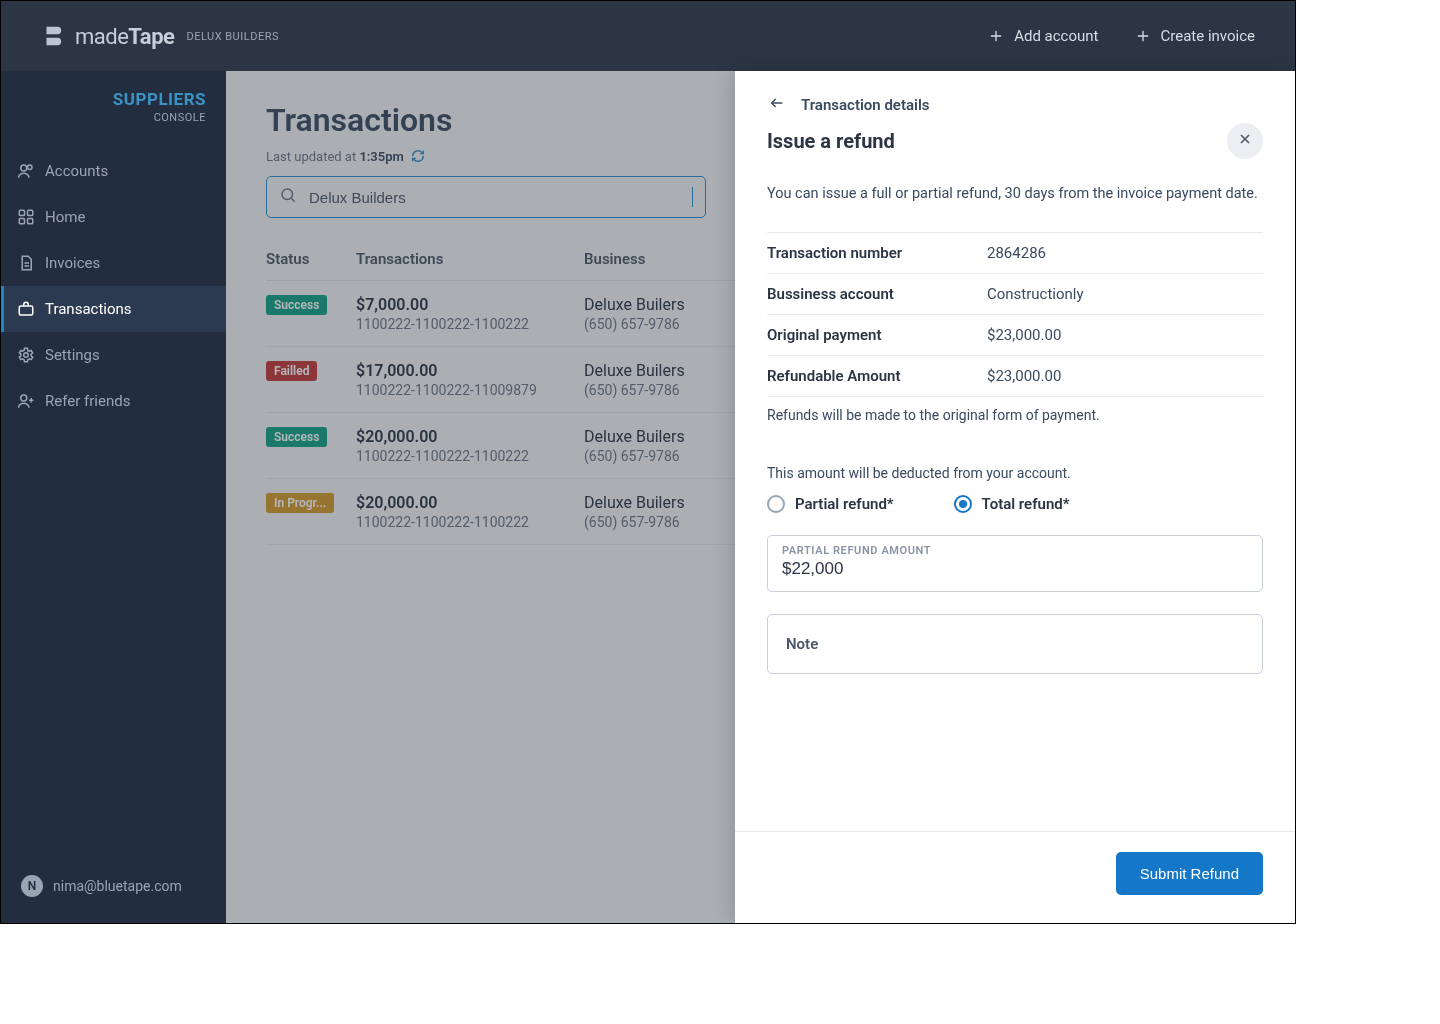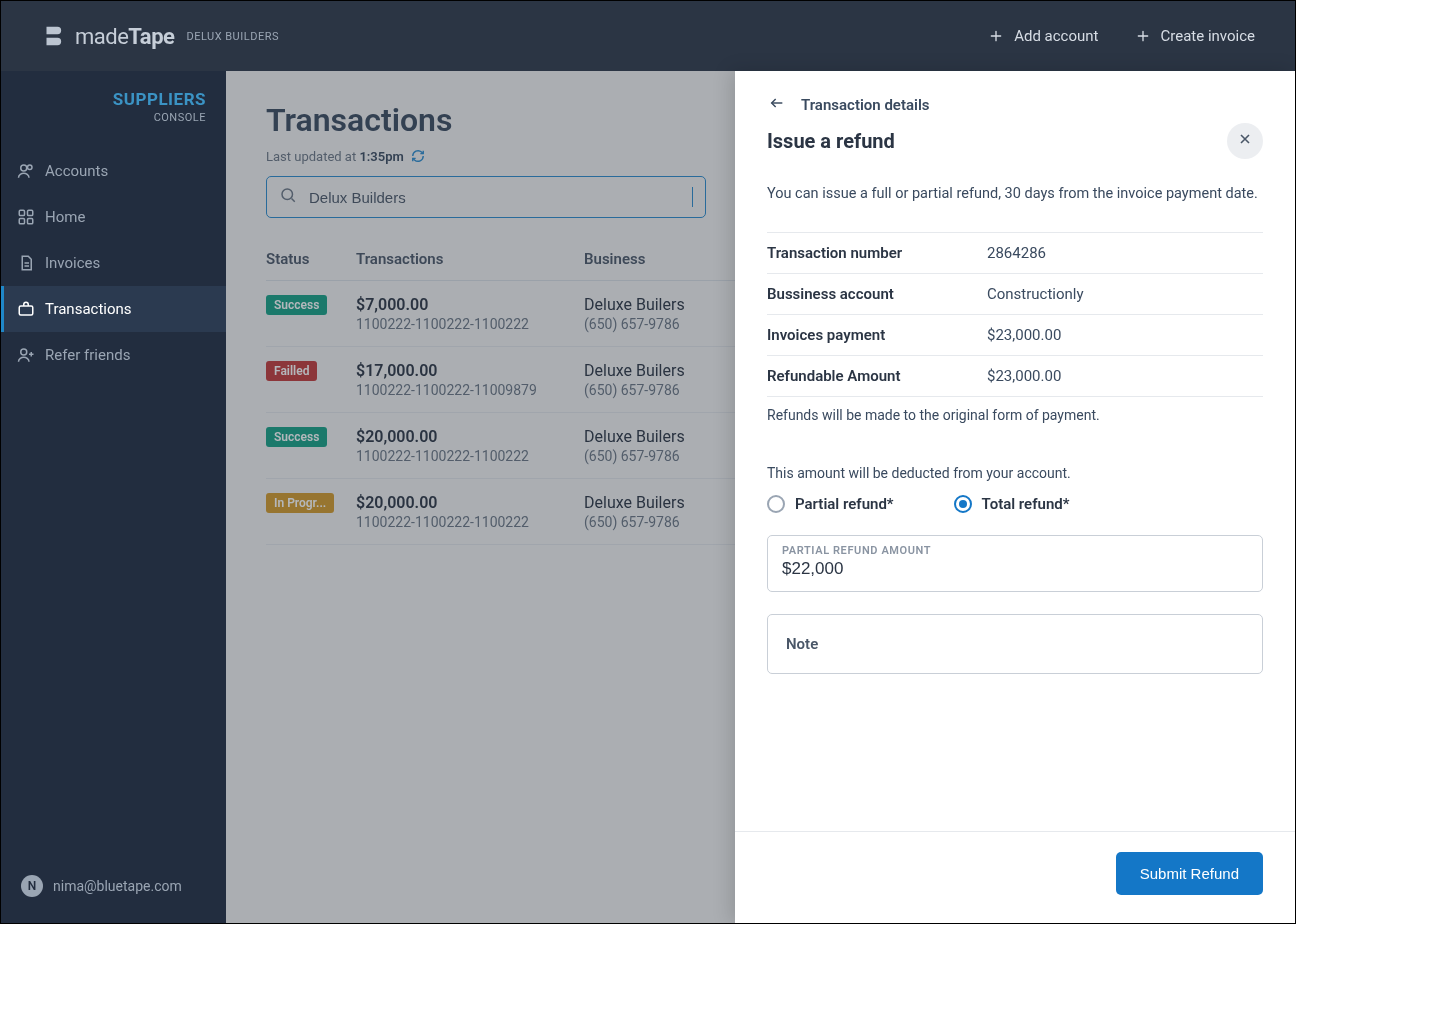--- a/index.html
+++ b/index.html
@@ -422,20 +422,29 @@
         <svg width="18" height="18" viewBox="0 0 24 24" fill="none" stroke="#ffffff" stroke-width="2">
             <rect x="3" y="8" width="18" height="12" rx="2"></rect>
             <path d="M9 8V6a3 3 0 0 1 6 0v2"></path>
           </svg>
       </span>
       <span>Transactions</span>
     </div>
     <div class="nav-item">
       <span class="nav-icon">
         <svg width="18" height="18" viewBox="0 0 24 24" fill="none" stroke="#9aa5b3" stroke-width="2">
+            <circle cx="12" cy="12" r="3"></circle>
+            <path d="M19 12a7 7 0 0 0-.1-1.2l2-1.6-2-3.4-2.4 1a7 7 0 0 0-2-.1L14 3h-4l-.5 2.7a7 7 0 0 0-2 1.1l-2.4-1-2 3.4 2 1.6A7 7 0 0 0 5 12c0 .4 0 .8.1 1.2l-2 1.6 2 3.4 2.4-1a7 7 0 0 0 2 1.1L10 21h4l.5-2.7a7 7 0 0 0 2-1.1l2.4 1 2-3.4-2-1.6c.1-.4.1-.8.1-1.2z"></path>
+          </svg>
+      </span>
+      <span>Settings</span>
+    </div>
+    <div class="nav-item">
+      <span class="nav-icon">
+        <svg width="18" height="18" viewBox="0 0 24 24" fill="none" stroke="#9aa5b3" stroke-width="2">
             <circle cx="9" cy="8" r="4"></circle>
             <path d="M2 21c0-4 4-6 7-6s7 2 7 6"></path>
             <path d="M19 8v6M16 11h6"></path>
           </svg>
       </span>
       <span>Refer friends</span>
     </div>
   </div>
   <div class="sidebar-footer">
     <div class="avatar">N</div>
@@ -557,21 +566,21 @@
     <div class="detail-table" id="detail-table">
         <div class="detail-row">
     <div class="detail-label">Transaction number</div>
     <div class="detail-value">2864286</div>
         </div>
         <div class="detail-row">
     <div class="detail-label">Bussiness account</div>
     <div class="detail-value">Constructionly</div>
         </div>
         <div class="detail-row">
-    <div class="detail-label">Invoices payment</div>
+    <div class="detail-label">Original payment</div>
     <div class="detail-value">$23,000.00</div>
         </div>
         <div class="detail-row">
     <div class="detail-label">Refundable Amount</div>
     <div class="detail-value">$23,000.00</div>
         </div>
       </div>
     <div class="detail-note">Refunds will be made to the original form of payment.</div>
     <div class="deduct-note">This amount will be deducted from your account.</div>
     <div class="radio-row">

